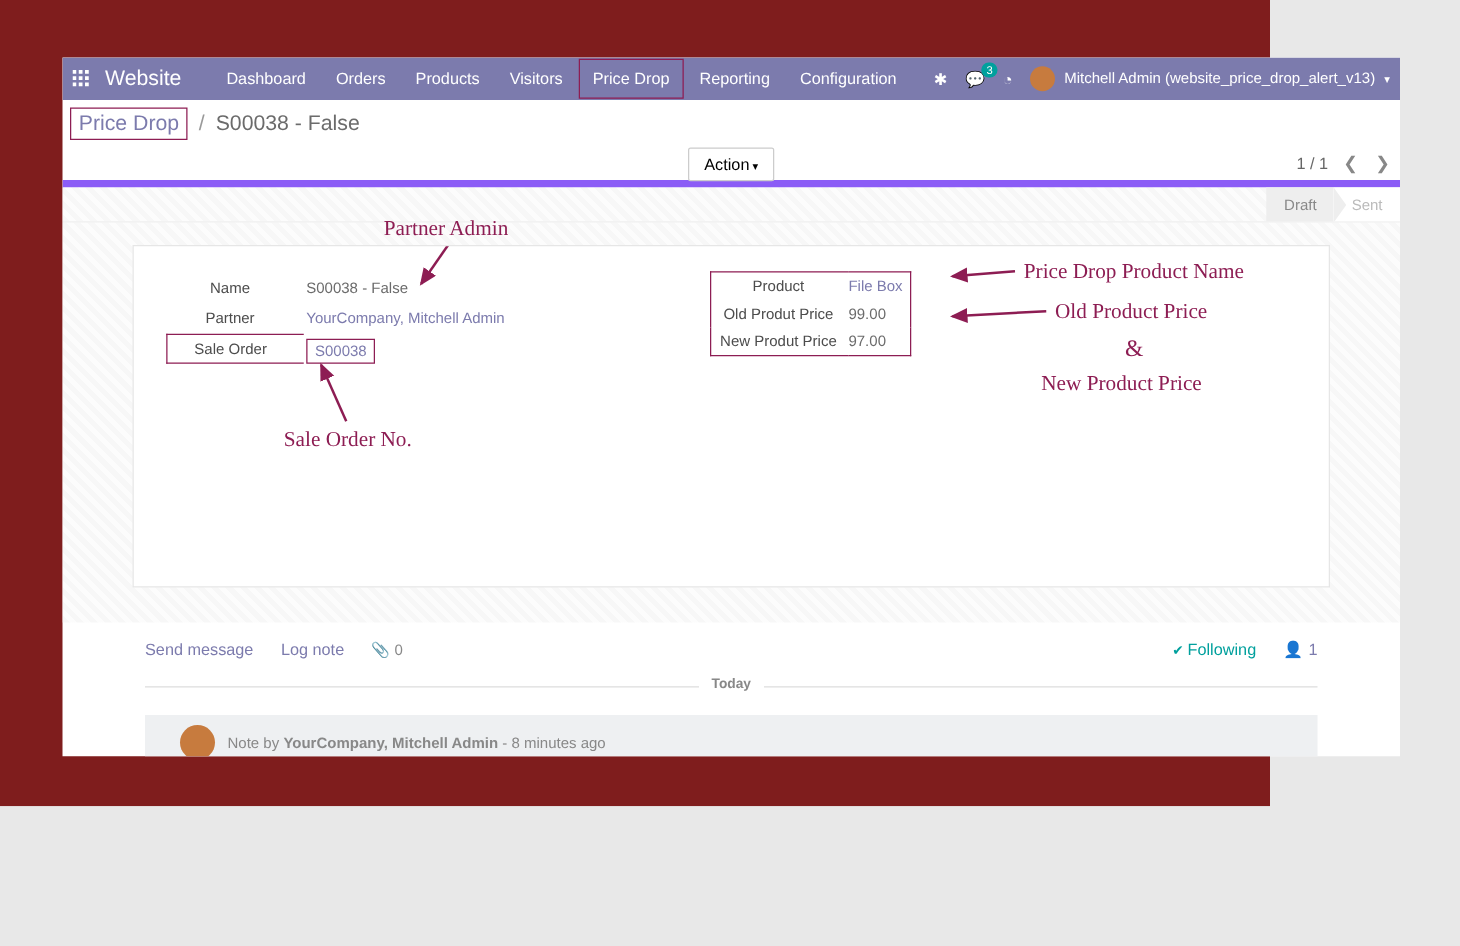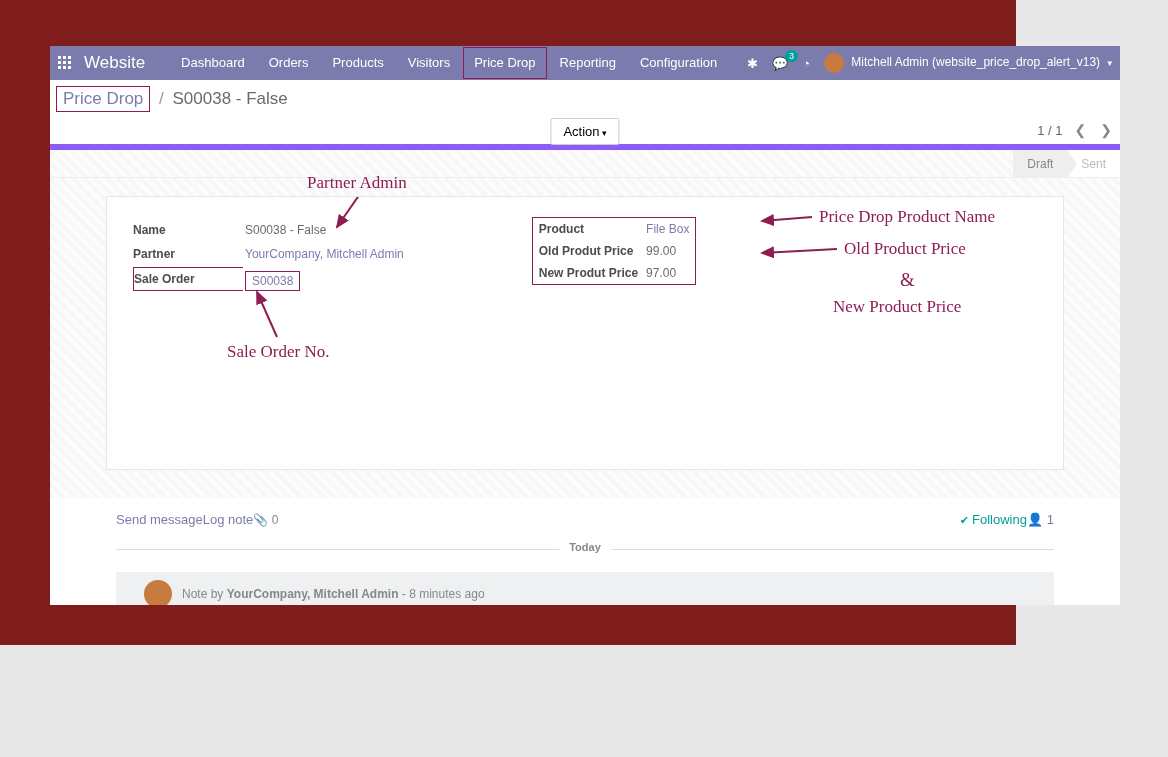--- a/index.html
+++ b/index.html
@@ -47,30 +47,30 @@
   .statusrow .stage:not(.active)::before{
     content:""; position:absolute; left:0; top:0; width:0;height:0;
     border-top:14px solid transparent;border-bottom:14px solid transparent;border-left:10px solid #fff;}
 
   
   .hatch{ background:repeating-linear-gradient(45deg,#f7f7f7 0 4px,#fcfcfc 4px 8px); padding:18px 56px 28px; min-height:300px;}
   .card { background:#fff; border:1px solid #e6e6e6; min-height:274px; padding:20px 24px; position:relative;}
   .cols { display:flex; gap:90px;}
   .col  { font-size:12px; }
   .col table td{ padding:4px 8px 4px 0; vertical-align:top;}
-  .lbl  { font-weight:700; color:#4c4c4c; min-width:110px; display:inline-block;}
+  .lbl  { font-weight:400; color:#4c4c4c; min-width:110px; display:inline-block;text-align:center;}
   .val  { color:#6b6b6b;}
   .link { color:#7c7bad;}
   .boxed{ border:1px solid #8d1d53; }
   .col.left  table { }
   .col.right table { }
 
   
   .chatter{ padding:14px 66px 0; font-size:13px;}
-  .chatter .top{ display:flex; align-items:center; color:#7c7bad;}
+  .chatter .top{ display:flex; align-items:center; gap:22px; color:#7c7bad;}
   .chatter .top .att{ color:#888; font-size:12px;}
   .chatter .top .spacer{flex:1;}
   .chatter .top .follow{ color:#00a09d;}
   .chatter .top .follow::before{content:"✔ "; font-size:11px;}
   .chatter .top .fcount{ color:#7c7bad;}
   .chatter .hr{ height:1px; background:#ddd; margin:22px 0 0; position:relative;}
   .chatter .hr span{ position:absolute; left:50%; transform:translateX(-50%); top:-8px; background:#fff; padding:0 10px; font-size:11px; color:#888; font-weight:700;}
   .note{ margin-top:22px; background:#eef0f2; padding:8px 28px; display:flex; align-items:center; gap:10px; font-size:12px; color:#888;}
   .note .av{ width:28px;height:28px;border-radius:50%; background:#c77b3e;}
   .note b{ color:#888;}
@@ -162,21 +162,21 @@
                 <td class="lbl">Partner</td>
                 <td class="val link">YourCompany, Mitchell Admin</td>
               </tr>
               <tr>
                 <td class="lbl boxed" style="border-right:none">Sale Order</td>
                 <td><span class="val link boxed" style="padding:2px 6px;display:inline-block">S00038</span></td>
               </tr>
             </tbody>
               </table>
           </div>
-          <div class="col right" style="margin-left:28px">
+          <div class="col right" style="margin-left:64px">
             <table class="boxed" style="border-collapse:collapse">
               <tbody>
                   <tr>
                 <td class="lbl" style="padding-left:6px">Product</td>
                 <td class="val link" style="padding-right:6px">File Box</td>
               </tr>
               <tr>
                 <td class="lbl" style="padding-left:6px">Old Produt Price</td>
                 <td class="val" style="padding-right:6px">99.00</td>
               </tr>

